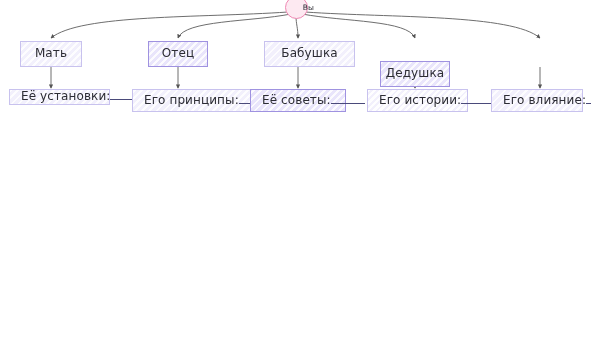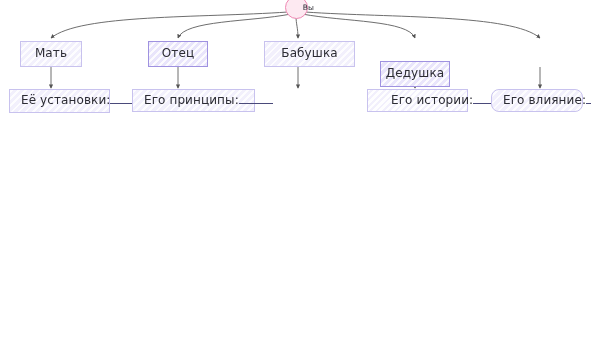--- a/index.html
+++ b/index.html
@@ -86,21 +86,20 @@
   }
   .node.hatch-heavy {
     background-image:
       repeating-linear-gradient(
         -45deg,
         rgba(255,255,255,0) 0px,
         rgba(255,255,255,0) 2px,
         rgba(255,255,255,0.95) 2px,
         rgba(255,255,255,0.95) 4.5px
       );
-    padding-left: 12px;
   }
 
   .node-label {
     font-size: 12px;
     color: #2c2c34;
     line-height: 1.1;
     white-space: nowrap;
     letter-spacing: .1px;
   }
   .node.level2 .node-label {
@@ -159,38 +158,43 @@
 
   <div class="node level1" style="left:264px; top:41px; width:91px; height:26px;">
     <span class="node-label">Бабушка</span>
   </div>
 
   <div class="node level1 strong" style="left:380px; top:41px; width:70px; height:26px;margin-top:20px;">
     <span class="node-label">Дедушка</span>
   </div>
 
 
-  <div class="node level2" style="left:9px; top:89px; width:101px; height:24px;">
+  <div class="node level2" style="left:9px; top:89px; width:101px; height:16px;">
     <span class="node-label">
       <span>Её установки:</span><span class="blank"></span>
     </span>
   </div>
 
   <div class="node level2" style="left:132px; top:89px; width:123px; height:23px;">
     <span class="node-label">
       <span>Его принципы:</span><span class="blank"></span>
     </span>
   </div>
 
+  <div class="node level2 strong" style="left:250px; top:89px; width:96px; height:23px;">
+    <span class="node-label">
+      <span>Её советы:</span><span class="blank"></span>
+    </span>
+  </div>
 
   <div class="node level2 hatch-heavy" style="left:367px; top:89px; width:101px; height:23px;">
     <span class="node-label">
       <span>Его истории:</span><span class="blank"></span>
     </span>
   </div>
 
-  <div class="node level2" style="left:491px; top:89px; width:92px; height:23px;border-radius:8px;">
+  <div class="node level2" style="left:491px; top:89px; width:92px; height:23px;">
     <span class="node-label">
       <span>Его влияние:</span><span class="blank"></span>
     </span>
   </div>
 
 </div>
 
 </body></html>

